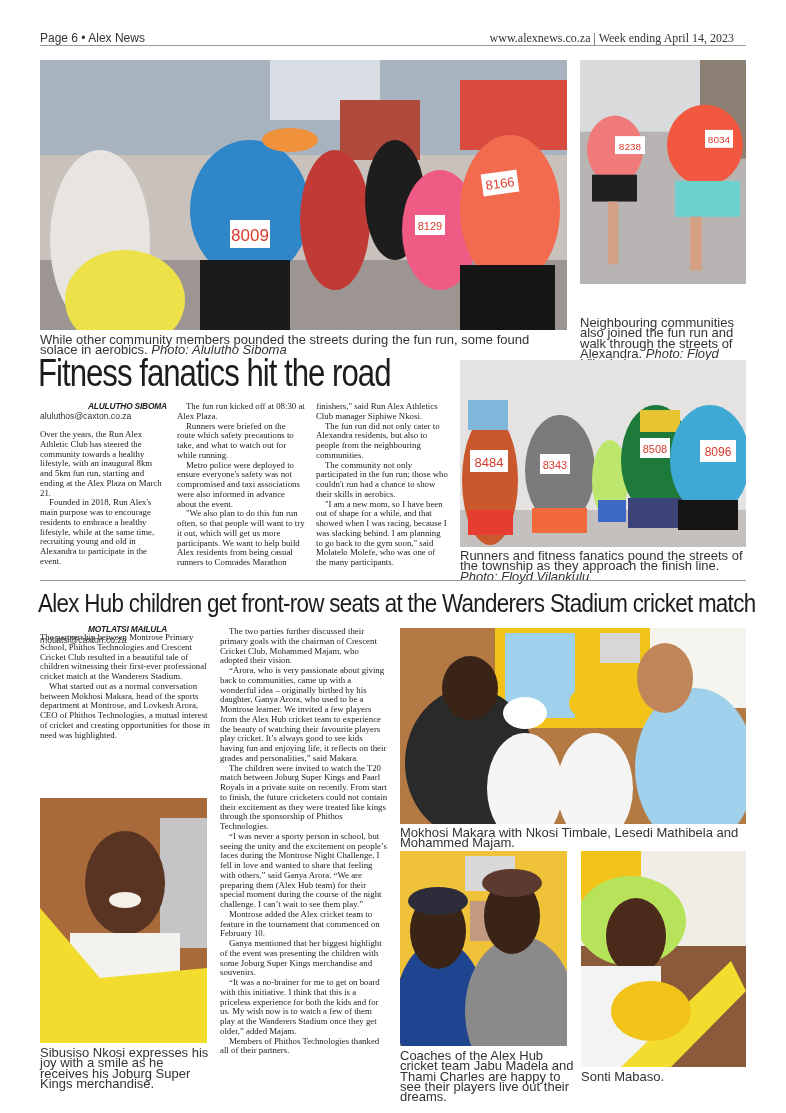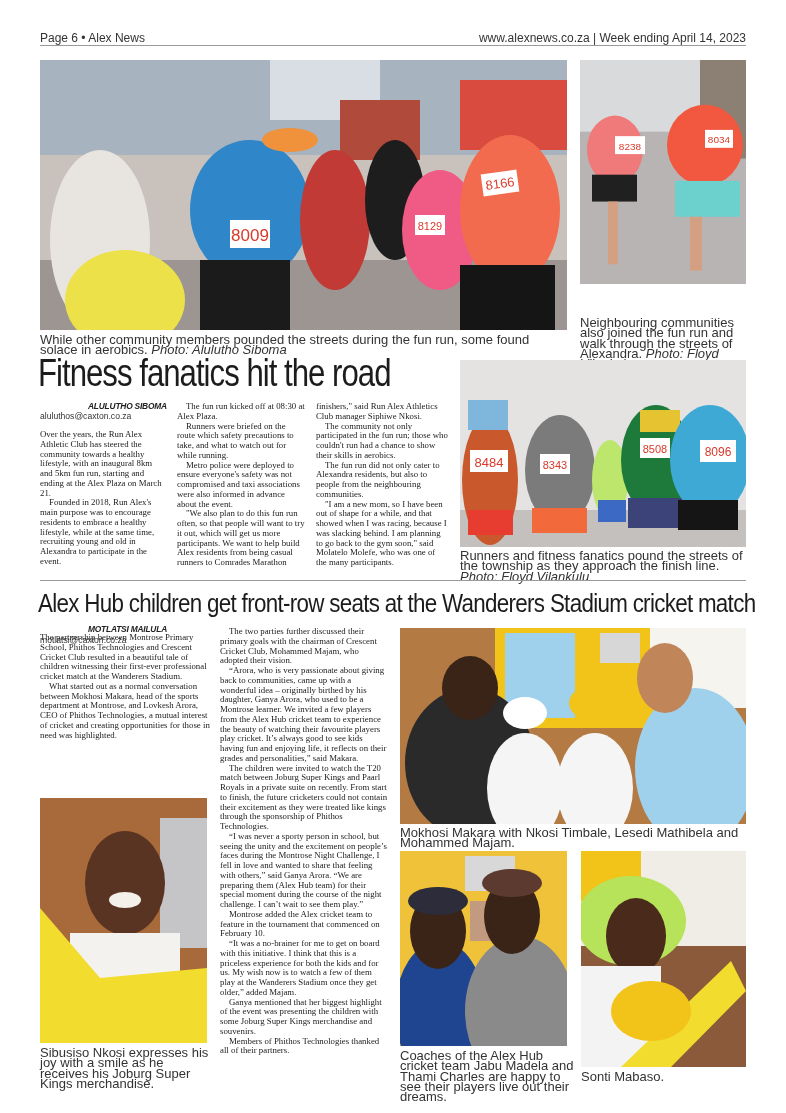--- a/index.html
+++ b/index.html
@@ -15,21 +15,21 @@
   .body-col { font-family: "Liberation Serif", serif; font-size: 8.8px; line-height: 9.75px; color: #222; }
   .body-col p { text-indent: 9px; }
   .body-col p.first { text-indent: 0; }
   .photo { position: absolute; overflow: hidden; }
   .photo svg { display: block; width: 100%; height: 100%; }
 </style>
 </head>
 <body>
 
 <div class="abs folio" style="left:40px; top:31px;">Page 6 • Alex News</div>
-<div class="abs folio" style="right:40px; top:31px;">www.alexnews.co.za | Week ending April 14, 2023</div>
+<div class="abs folio" style="right:52px; top:31px;font-family:Liberation Serif, serif;">www.alexnews.co.za | Week ending April 14, 2023</div>
 <div class="rule" style="left:40px; top:45px; width:706px;"></div>
 
 <div class="photo" style="left:40px; top:60px; width:527px; height:270px;">
   <svg viewBox="0 0 527 270" preserveAspectRatio="none">
     <rect width="527" height="270" fill="#c9c2bc"></rect>
     <rect width="527" height="95" fill="#a7b3bf"></rect>
     <rect x="230" y="0" width="110" height="60" fill="#d8dee3"></rect>
     <rect x="300" y="40" width="80" height="60" fill="#b04a3a"></rect>
     <rect x="420" y="20" width="107" height="70" fill="#d94a3f"></rect>
     <rect x="0" y="200" width="527" height="70" fill="#9d9591"></rect>
@@ -89,22 +89,22 @@
   <p>Founded in 2018, Run Alex's main purpose was to encourage residents to embrace a healthy lifestyle, while at the same time, recruiting young and old in Alexandra to participate in the event.</p>
 </div>
 <div class="abs body-col" style="left:177px; top:402px; width:128px;">
   <p>The fun run kicked off at 08:30 at Alex Plaza.</p>
   <p>Runners were briefed on the route which safety precautions to take, and what to watch out for while running.</p>
   <p>Metro police were deployed to ensure everyone's safety was not compromised and taxi associations were also informed in advance about the event.</p>
   <p>"We also plan to do this fun run often, so that people will want to try it out, which will get us more participants. We want to help build Alex residents from being casual runners to Comrades Marathon</p>
 </div>
 <div class="abs body-col" style="left:316px; top:402px; width:132px;">
   <p class="first">finishers," said Run Alex Athletics Club manager Siphiwe Nkosi.</p>
+  <p>The fun run did not only cater to Alexandra residents, but also to people from the neighbouring communities.</p>
   <p>The community not only participated in the fun run; those who couldn't run had a chance to show their skills in aerobics.</p>
-  <p>The fun run did not only cater to Alexandra residents, but also to people from the neighbouring communities.</p>
   <p>"I am a new mom, so I have been out of shape for a while, and that showed when I was racing, because I was slacking behind. I am planning to go back to the gym soon," said Molatelo Molefe, who was one of the many participants.</p>
 </div>
 
 <div class="photo" style="left:460px; top:360px; width:286px; height:187px;">
   <svg viewBox="0 0 286 187" preserveAspectRatio="none">
     <rect width="286" height="187" fill="#e5e3e1"></rect>
     <rect x="0" y="150" width="286" height="37" fill="#c4c0bd"></rect>
     <ellipse cx="30" cy="120" rx="28" ry="65" fill="#c9592c"></ellipse>
     <rect x="8" y="40" width="40" height="30" fill="#7fb6dc"></rect>
     <rect x="8" y="150" width="45" height="25" fill="#e63d30"></rect>
@@ -143,22 +143,22 @@
   <p class="first">The partnership between Montrose Primary School, Phithos Technologies and Crescent Cricket Club resulted in a beautiful tale of children witnessing their first-ever professional cricket match at the Wanderers Stadium.</p>
   <p>What started out as a normal conversation between Mokhosi Makara, head of the sports department at Montrose, and Lovkesh Arora, CEO of Phithos Technologies, a mutual interest of cricket and creating opportunities for those in need was highlighted.</p>
 </div>
 
 <div class="abs body-col" style="left:220px; top:627px; width:168px;">
   <p>The two parties further discussed their primary goals with the chairman of Crescent Cricket Club, Mohammed Majam, who adopted their vision.</p>
   <p>“Arora, who is very passionate about giving back to communities, came up with a wonderful idea – originally birthed by his daughter, Ganya Arora, who used to be a Montrose learner. We invited a few players from the Alex Hub cricket team to experience the beauty of watching their favourite players play cricket. It’s always good to see kids having fun and enjoying life, it reflects on their grades and personalities,” said Makara.</p>
   <p>The children were invited to watch the T20 match between Joburg Super Kings and Paarl Royals in a private suite on recently. From start to finish, the future cricketers could not contain their excitement as they were treated like kings through the sponsorship of Phithos Technologies.</p>
   <p>“I was never a sporty person in school, but seeing the unity and the excitement on people’s faces during the Montrose Night Challenge, I fell in love and wanted to share that feeling with others,” said Ganya Arora. “We are preparing them (Alex Hub team) for their special moment during the course of the night challenge. I can’t wait to see them play.”</p>
   <p>Montrose added the Alex cricket team to feature in the tournament that commenced on February 10.</p>
+  <p>Ganya mentioned that her biggest highlight of the event was presenting the children with some Joburg Super Kings merchandise and souvenirs.</p>
   <p>“It was a no-brainer for me to get on board with this initiative. I think that this is a priceless experience for both the kids and for us. My wish now is to watch a few of them play at the Wanderers Stadium once they get older,” added Majam.</p>
-  <p>Ganya mentioned that her biggest highlight of the event was presenting the children with some Joburg Super Kings merchandise and souvenirs.</p>
   <p>Members of Phithos Technologies thanked all of their partners.</p>
 </div>
 
 <div class="photo" style="left:40px; top:798px; width:167px; height:245px;">
   <svg viewBox="0 0 167 245" preserveAspectRatio="none">
     <rect width="167" height="245" fill="#a86a3a"></rect>
     <rect x="120" y="20" width="47" height="130" fill="#c5c5c7"></rect>
     <ellipse cx="85" cy="85" rx="40" ry="52" fill="#5a3422"></ellipse>
     <ellipse cx="85" cy="102" rx="16" ry="8" fill="#f4f0ea"></ellipse>
     <rect x="30" y="135" width="110" height="110" fill="#f3f2ee"></rect>

